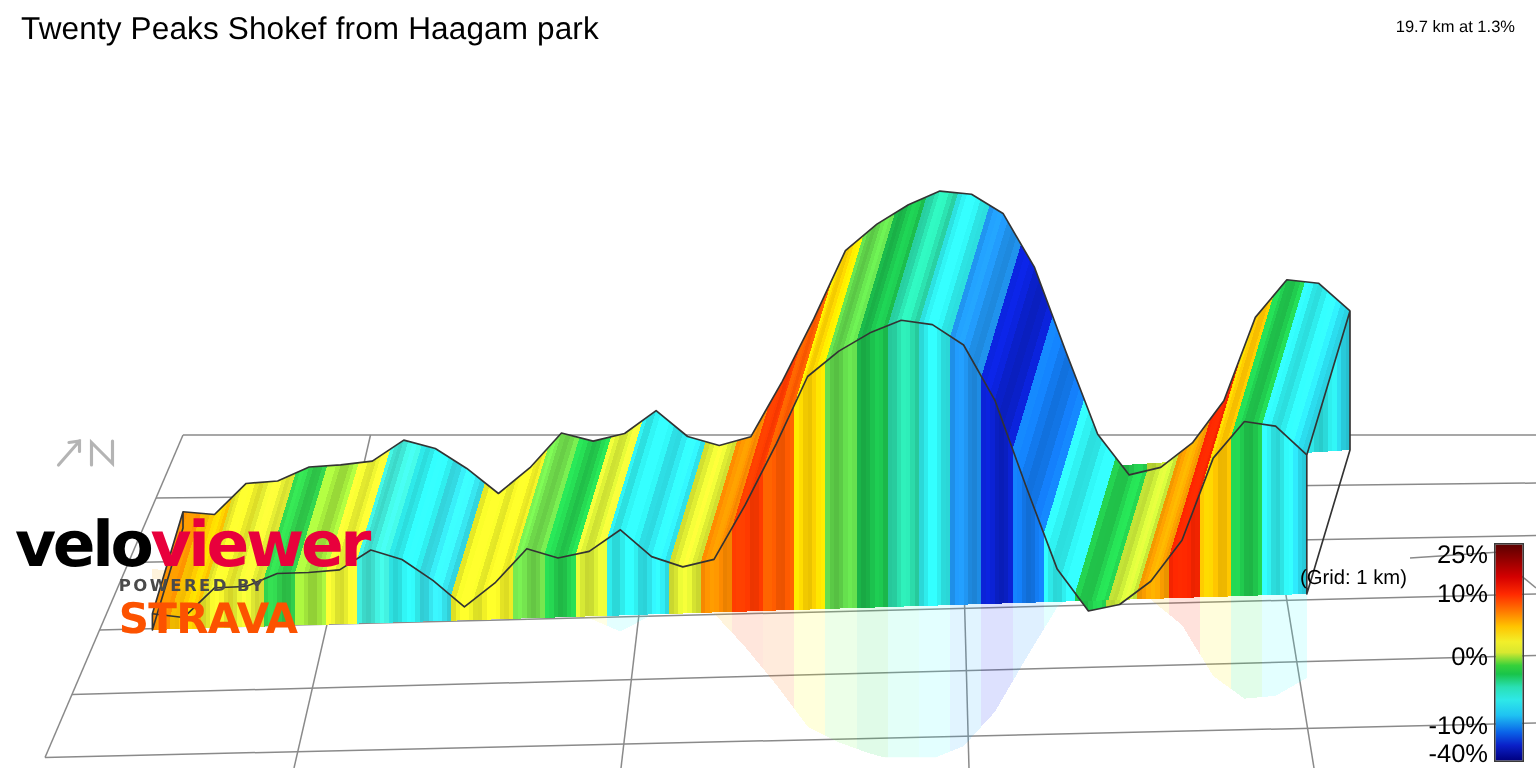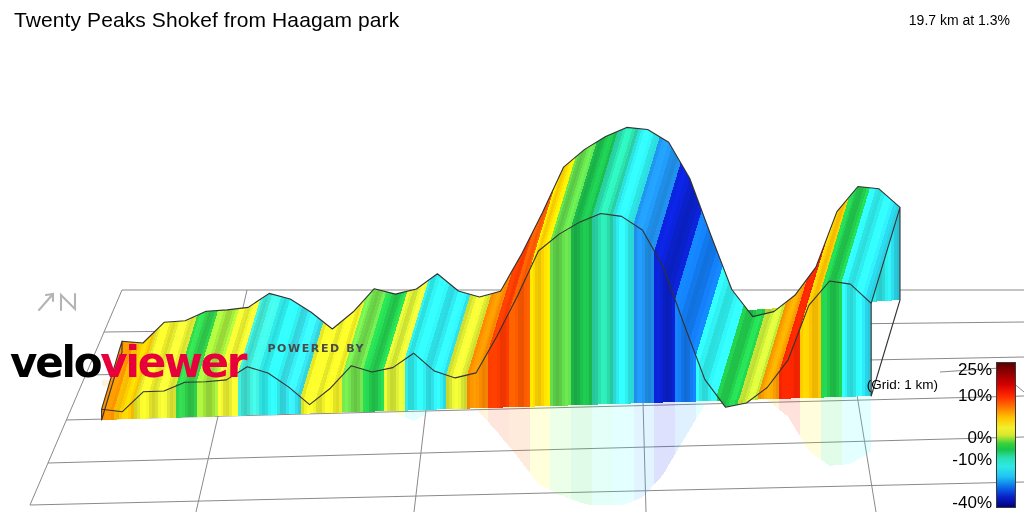--- a/index.html
+++ b/index.html
@@ -8,21 +8,21 @@
 
   #stage { position:absolute; inset:0; width:1024px; height:396px; background:#fff;padding-left:12px; }
 
   
   .title {
     position:absolute; left:14px; top:8px;
     font-size:21px; color:#000; letter-spacing:.1px; white-space:nowrap;
   }
   .stats {
     position:absolute; right:14px; top:12px;
-    font-size:14px; color:#000; white-space:nowrap;
+    font-size:11px; color:#000; white-space:nowrap;
   }
 
   
   #scene { position:absolute; left:0; top:0; width:1024px; height:512px; }
 
   
   .compass {
     position:absolute; left:34px; top:288px; width:64px; height:34px;
     color:#b0b0b0; pointer-events:none;
   }
@@ -41,21 +41,21 @@
     position:absolute; right:26px; font-size:17px; color:#000;
     text-align:right; white-space:nowrap;
   }
   .grid-note {
     position:absolute; right:26px; bottom:0; font-size:13.5px; color:#000;
     white-space:nowrap;
     margin-top:20px;
   }
 
   
-  .footer { position:absolute; left:10px; bottom:4px; height:50px; display:flex; align-items:flex-start; }
+  .footer { position:absolute; left:10px; bottom:4px; height:50px; display:flex; align-items:center;flex-direction:column; }
   .vv-logo {
     font-size:42px; font-weight:bold; letter-spacing:-2.2px;
     line-height:1; font-family:"DejaVu Sans", sans-serif;
   }
   .vv-velo { color:#000000; }
   .vv-viewer { color:#e8003c; }
   .strava-block { margin-left:22px; display:flex; flex-direction:column; justify-content:center; }
   .powered {
     font-size:11px; font-weight:bold; color:#4a4a4a; letter-spacing:1.6px;
     font-family:"DejaVu Sans", sans-serif; margin-bottom:2px;
@@ -1175,25 +1175,26 @@
         <polyline points="27,22 27,7 41,21 41,6"></polyline>
       </g>
     </svg>
   </div>
 
   <div class="legend">
     <div class="legend-bar"></div>
     <div class="legend-label" style="top:-2px">25%</div>
     <div class="legend-label" style="top:24px">10%</div>
     <div class="legend-label" style="top:66px">0%</div>
-    <div class="legend-label" style="top:88px">-10%</div>
+    <div class="legend-label" style="top:112px">-10%</div>
     <div class="legend-label" style="top:131px">-40%</div>
   </div>
   <div class="grid-note" style="position:absolute; right:86px; bottom:4px; font-size:13.5px; color:#000; white-space:nowrap;">(Grid: 1 km)</div>
 
   <div class="footer">
     <div class="vv-logo"><span class="vv-velo">velo</span><span class="vv-viewer">viewer</span></div>
     <div class="strava-block">
       <div class="powered">POWERED BY</div>
+      <div class="strava">STRAVA</div>
     </div>
   </div>
 
 </div>
 
 </body></html>

